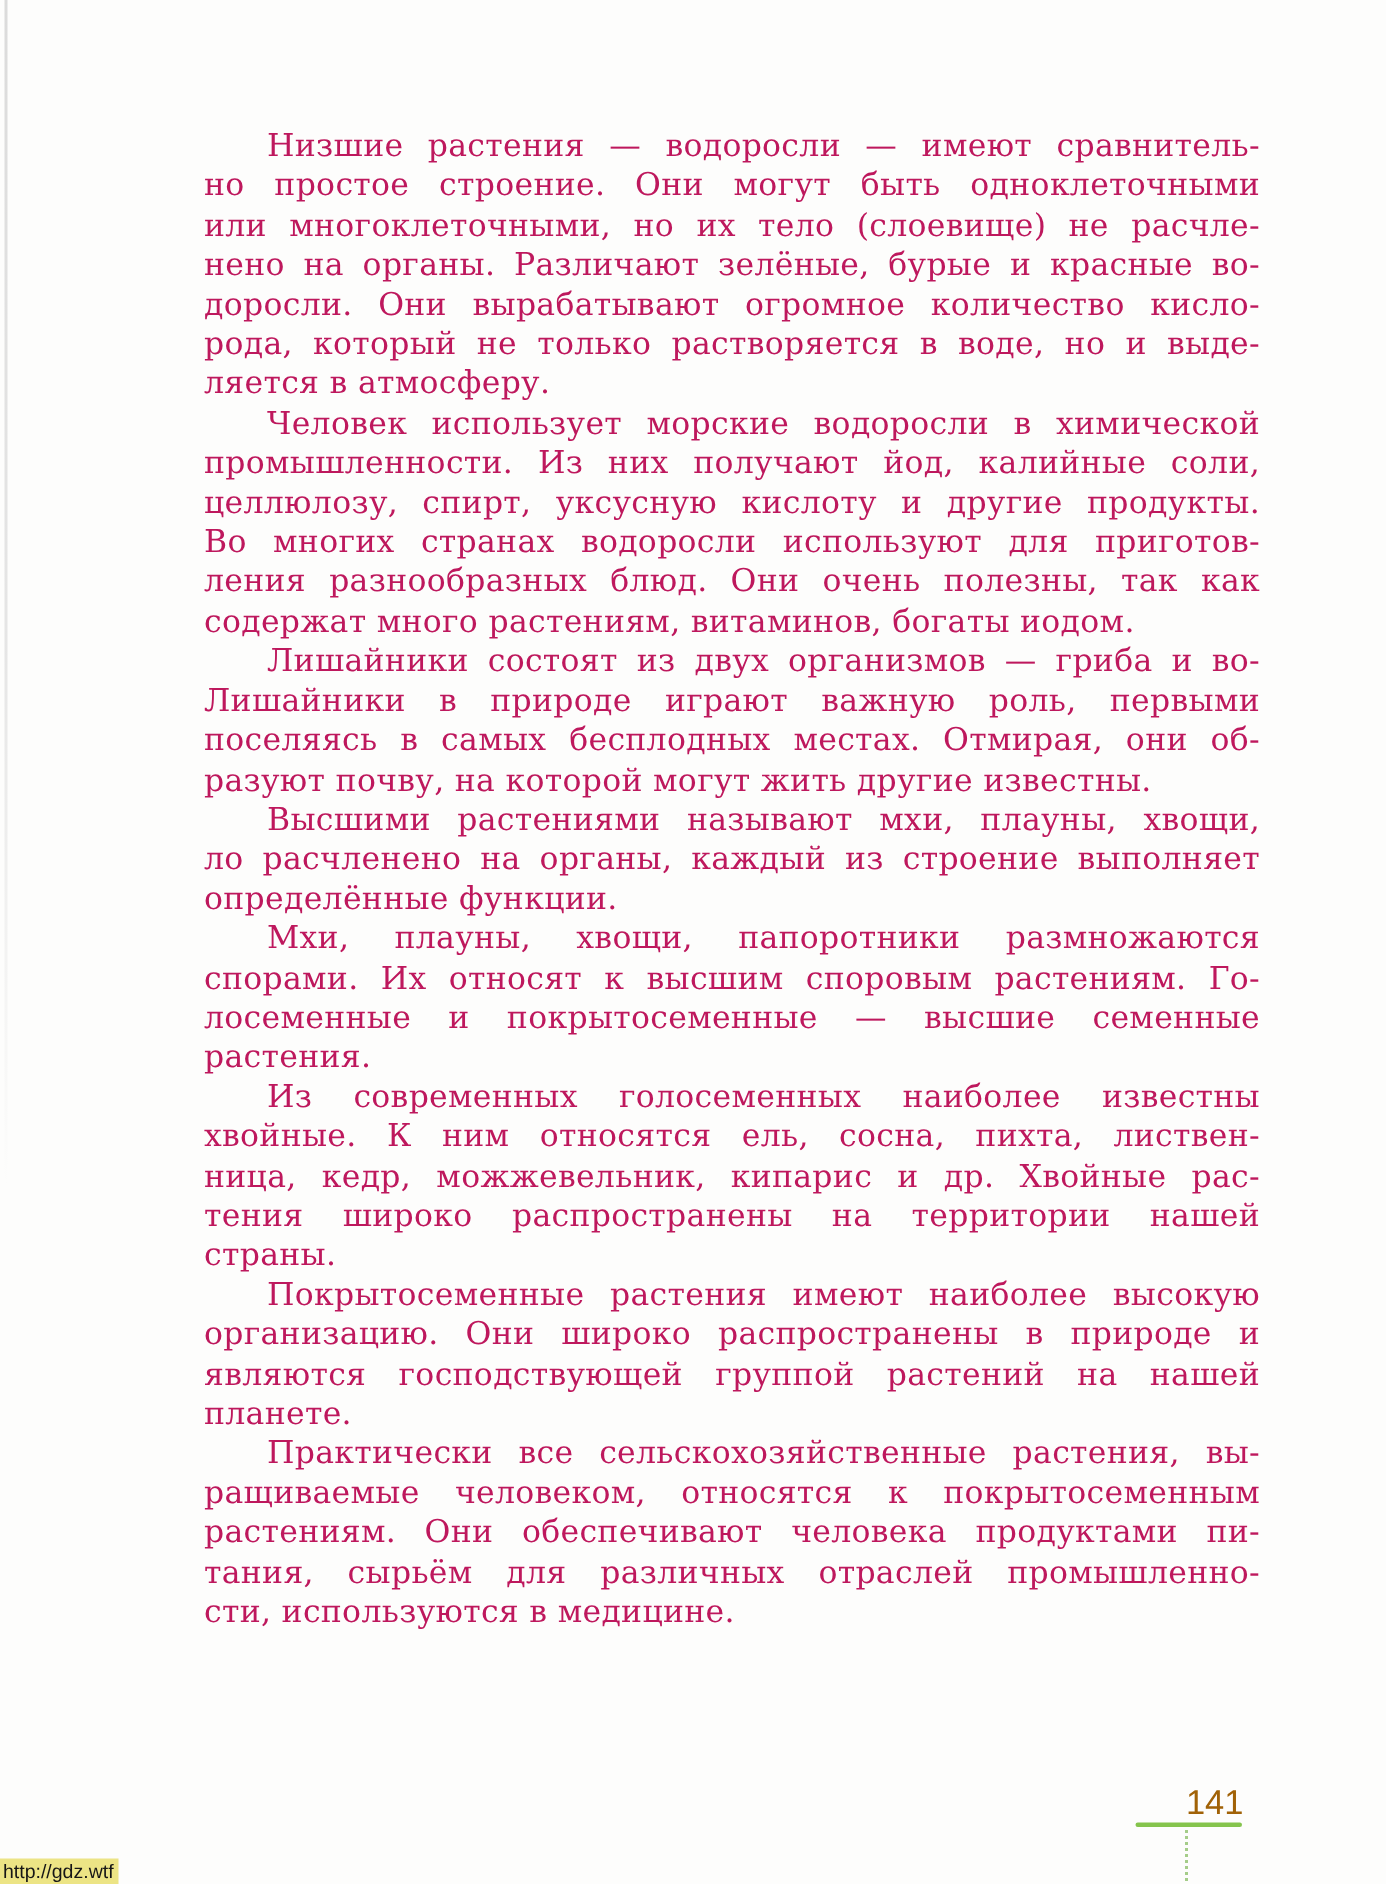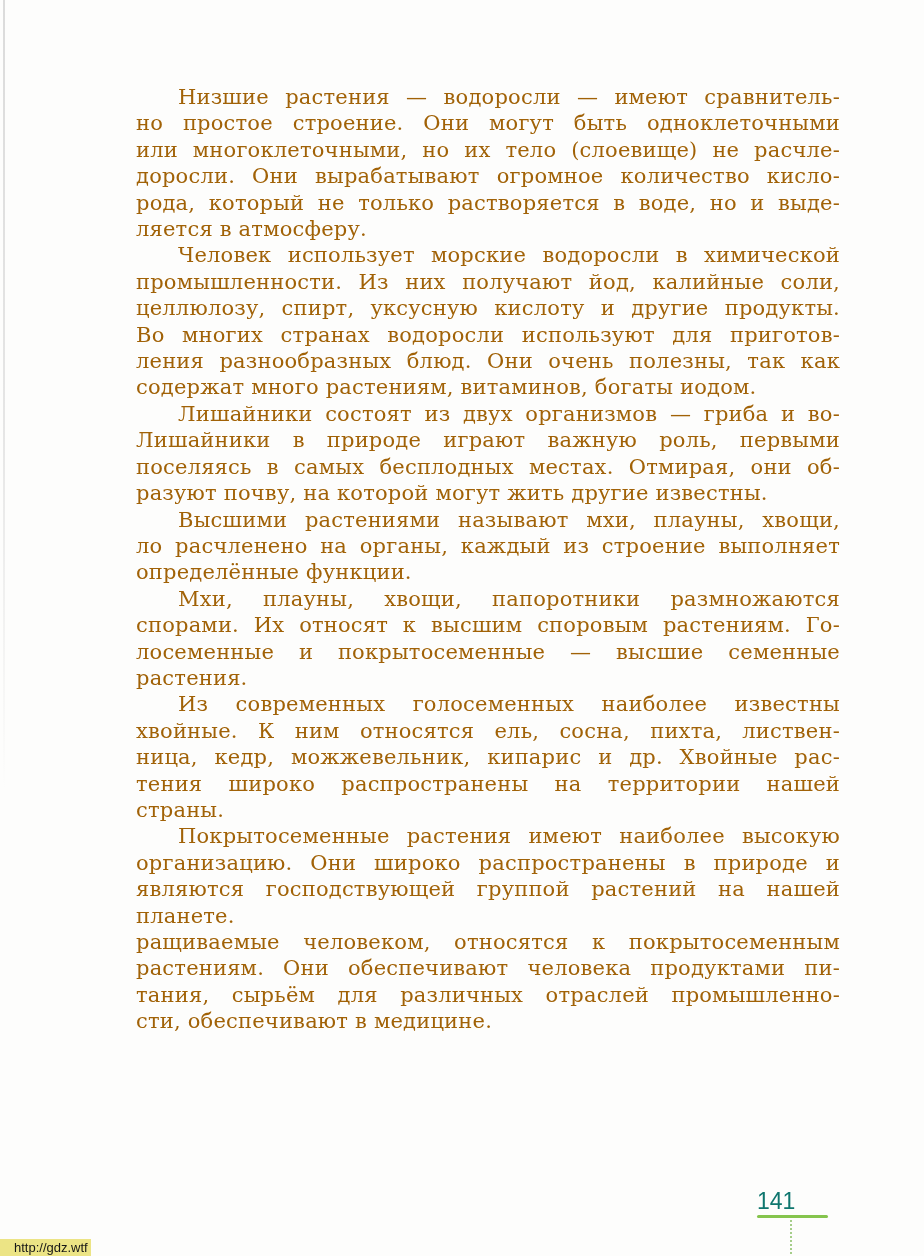--- a/index.html
+++ b/index.html
@@ -31,60 +31,61 @@
   .line {
     text-align: justify;
     text-align-last: justify;
   }
   .line.first { text-indent: 42px; }
   .line.last { text-align-last: left; }
   .page-number {
     position: absolute;
     left: 757px; top: 1188px;
     width: 72px;
-    text-align: left;
+    text-align: right;
     font-family: "Liberation Sans", sans-serif;
     font-size: 23px;
-    color: #0f766e;
+    color: #a16207;
   }
   .page-number-rule {
     position: absolute;
     left: 757px; top: 1215px;
     width: 71px; height: 3px;
     border-radius: 2px;
   }
   .page-number-dots {
     position: absolute;
     left: 790px; top: 1220px;
     height: 34px; width: 0;
     border-left: 2px dotted #a5cd89;
   }
   .watermark {
     position: absolute;
     left: 0; top: 1239px;
     height: 17px;
-    padding: 0 3px 0 14px;
+    padding: 0 3px 0 2px;
     display: inline-block;
     font-family: "Liberation Sans", sans-serif;
     font-size: 13px;
     line-height: 17px;
     color: #161616;
   }
 </style>
 </head>
 <body>
 
 <div class="page" style="background: rgb(253, 253, 252);">
   <div class="scan-edge"></div>
 
-  <div class="text-block" style="color: #a16207;">
+  <div class="text-block" style="color: #be185d;">
       <div class="para">
         <div class="line first">Низшие растения — водоросли — имеют сравнитель-</div>
         <div class="line">но простое строение. Они могут быть одноклеточными</div>
         <div class="line">или многоклеточными, но их тело (слоевище) не расчле-</div>
+        <div class="line">нено на органы. Различают зелёные, бурые и красные во-</div>
         <div class="line">доросли. Они вырабатывают огромное количество кисло-</div>
         <div class="line">рода, который не только растворяется в воде, но и выде-</div>
         <div class="line last">ляется в атмосферу.</div>
       </div>
       <div class="para">
         <div class="line first">Человек использует морские водоросли в химической</div>
         <div class="line">промышленности. Из них получают йод, калийные соли,</div>
         <div class="line">целлюлозу, спирт, уксусную кислоту и другие продукты.</div>
         <div class="line">Во многих странах водоросли используют для приготов-</div>
         <div class="line">ления разнообразных блюд. Они очень полезны, так как</div>
@@ -114,24 +115,25 @@
         <div class="line">тения широко распространены на территории нашей</div>
         <div class="line last">страны.</div>
       </div>
       <div class="para">
         <div class="line first">Покрытосеменные растения имеют наиболее высокую</div>
         <div class="line">организацию. Они широко распространены в природе и</div>
         <div class="line">являются господствующей группой растений на нашей</div>
         <div class="line last">планете.</div>
       </div>
       <div class="para">
+        <div class="line first">Практически все сельскохозяйственные растения, вы-</div>
         <div class="line">ращиваемые человеком, относятся к покрытосеменным</div>
         <div class="line">растениям. Они обеспечивают человека продуктами пи-</div>
         <div class="line">тания, сырьём для различных отраслей промышленно-</div>
-        <div class="line last">сти, обеспечивают в медицине.</div>
+        <div class="line last">сти, используются в медицине.</div>
       </div>
     </div>
 
   <div class="page-number">141</div>
   <div class="page-number-rule" style="background: rgb(133, 196, 77);"></div>
   <div class="page-number-dots"></div>
 
   <div class="watermark" style="background: rgb(236, 228, 133);">http://gdz.wtf</div>
 </div>
 

